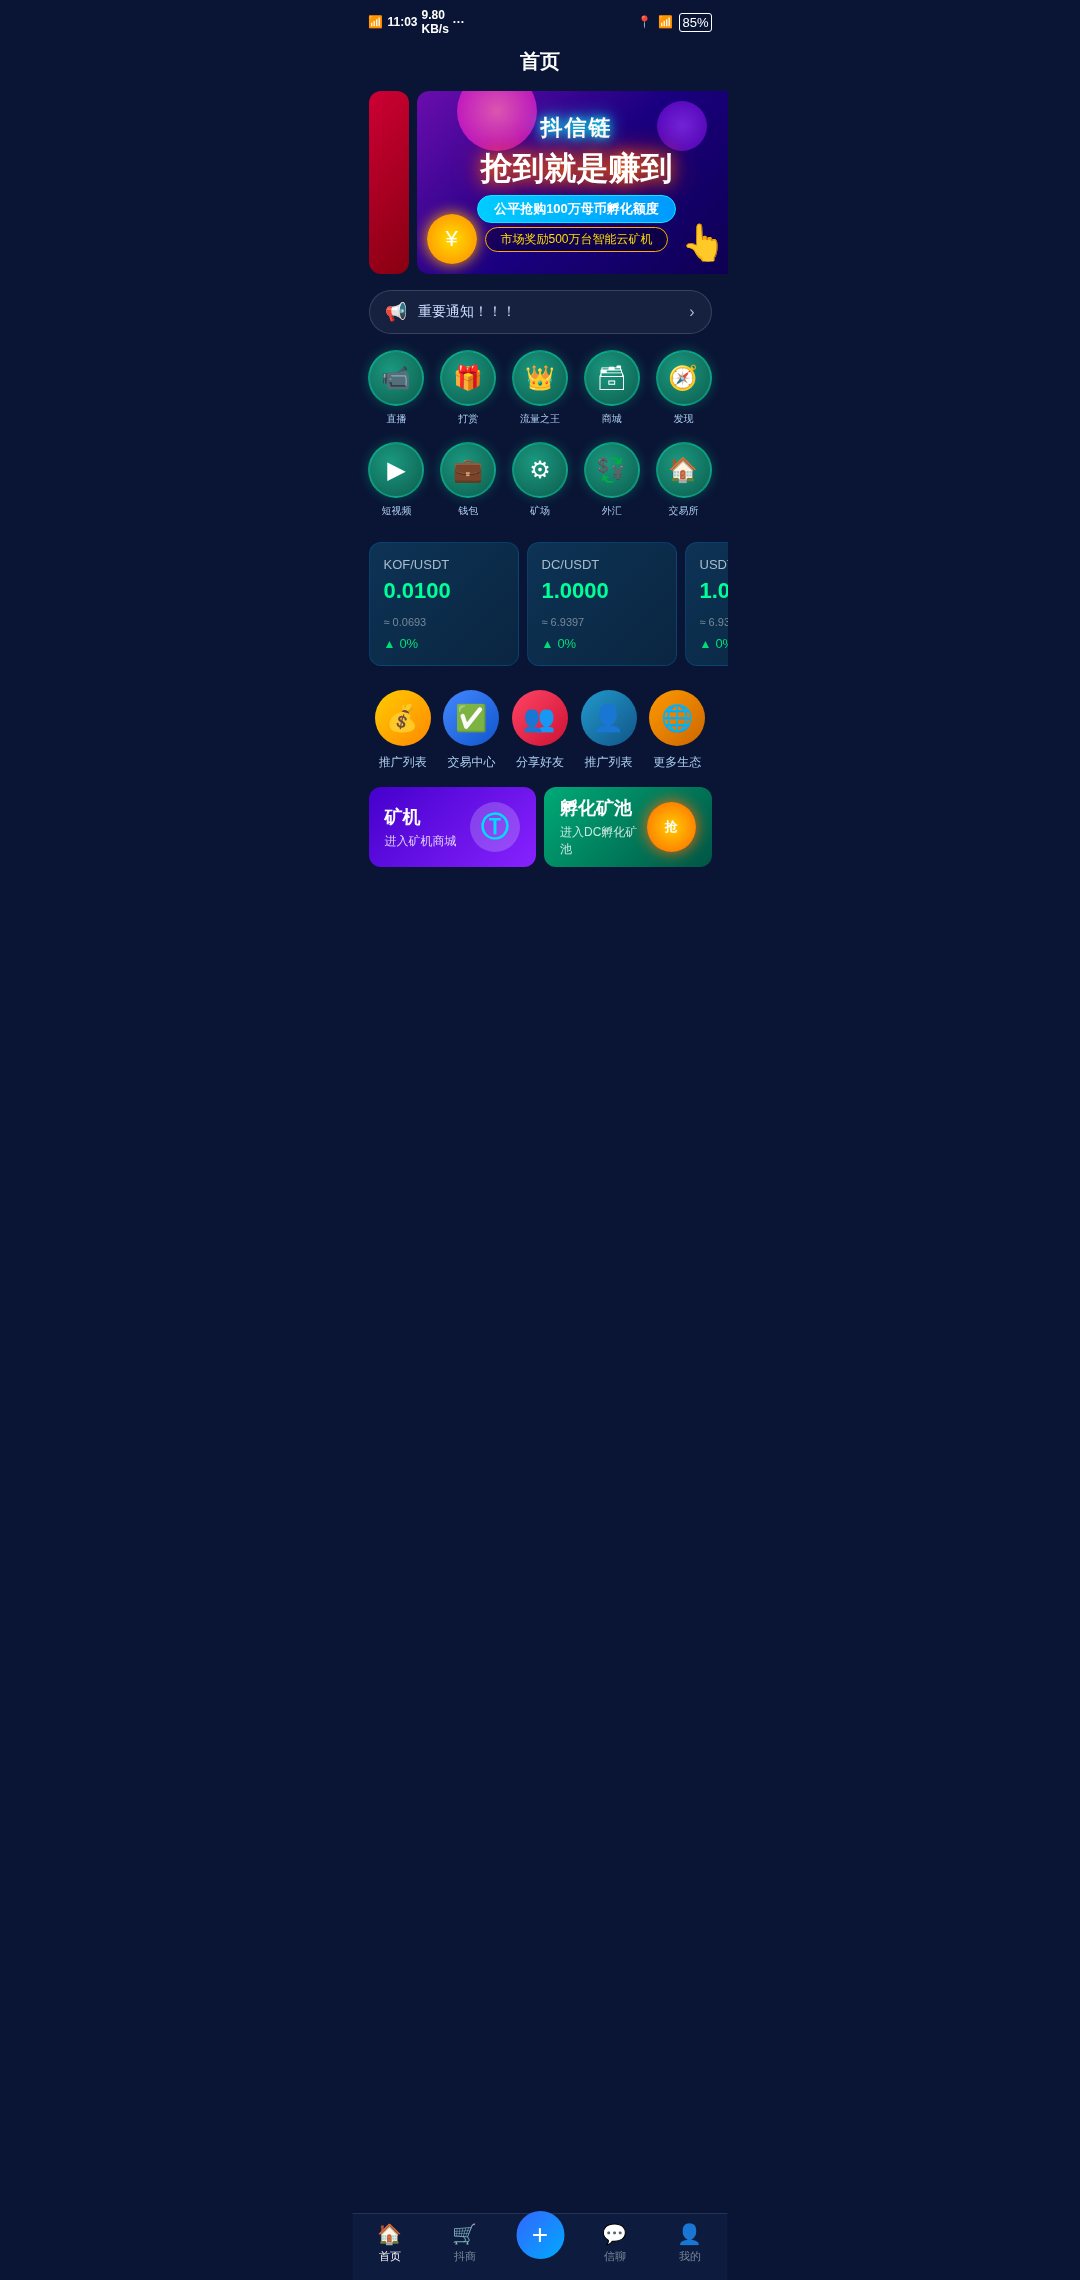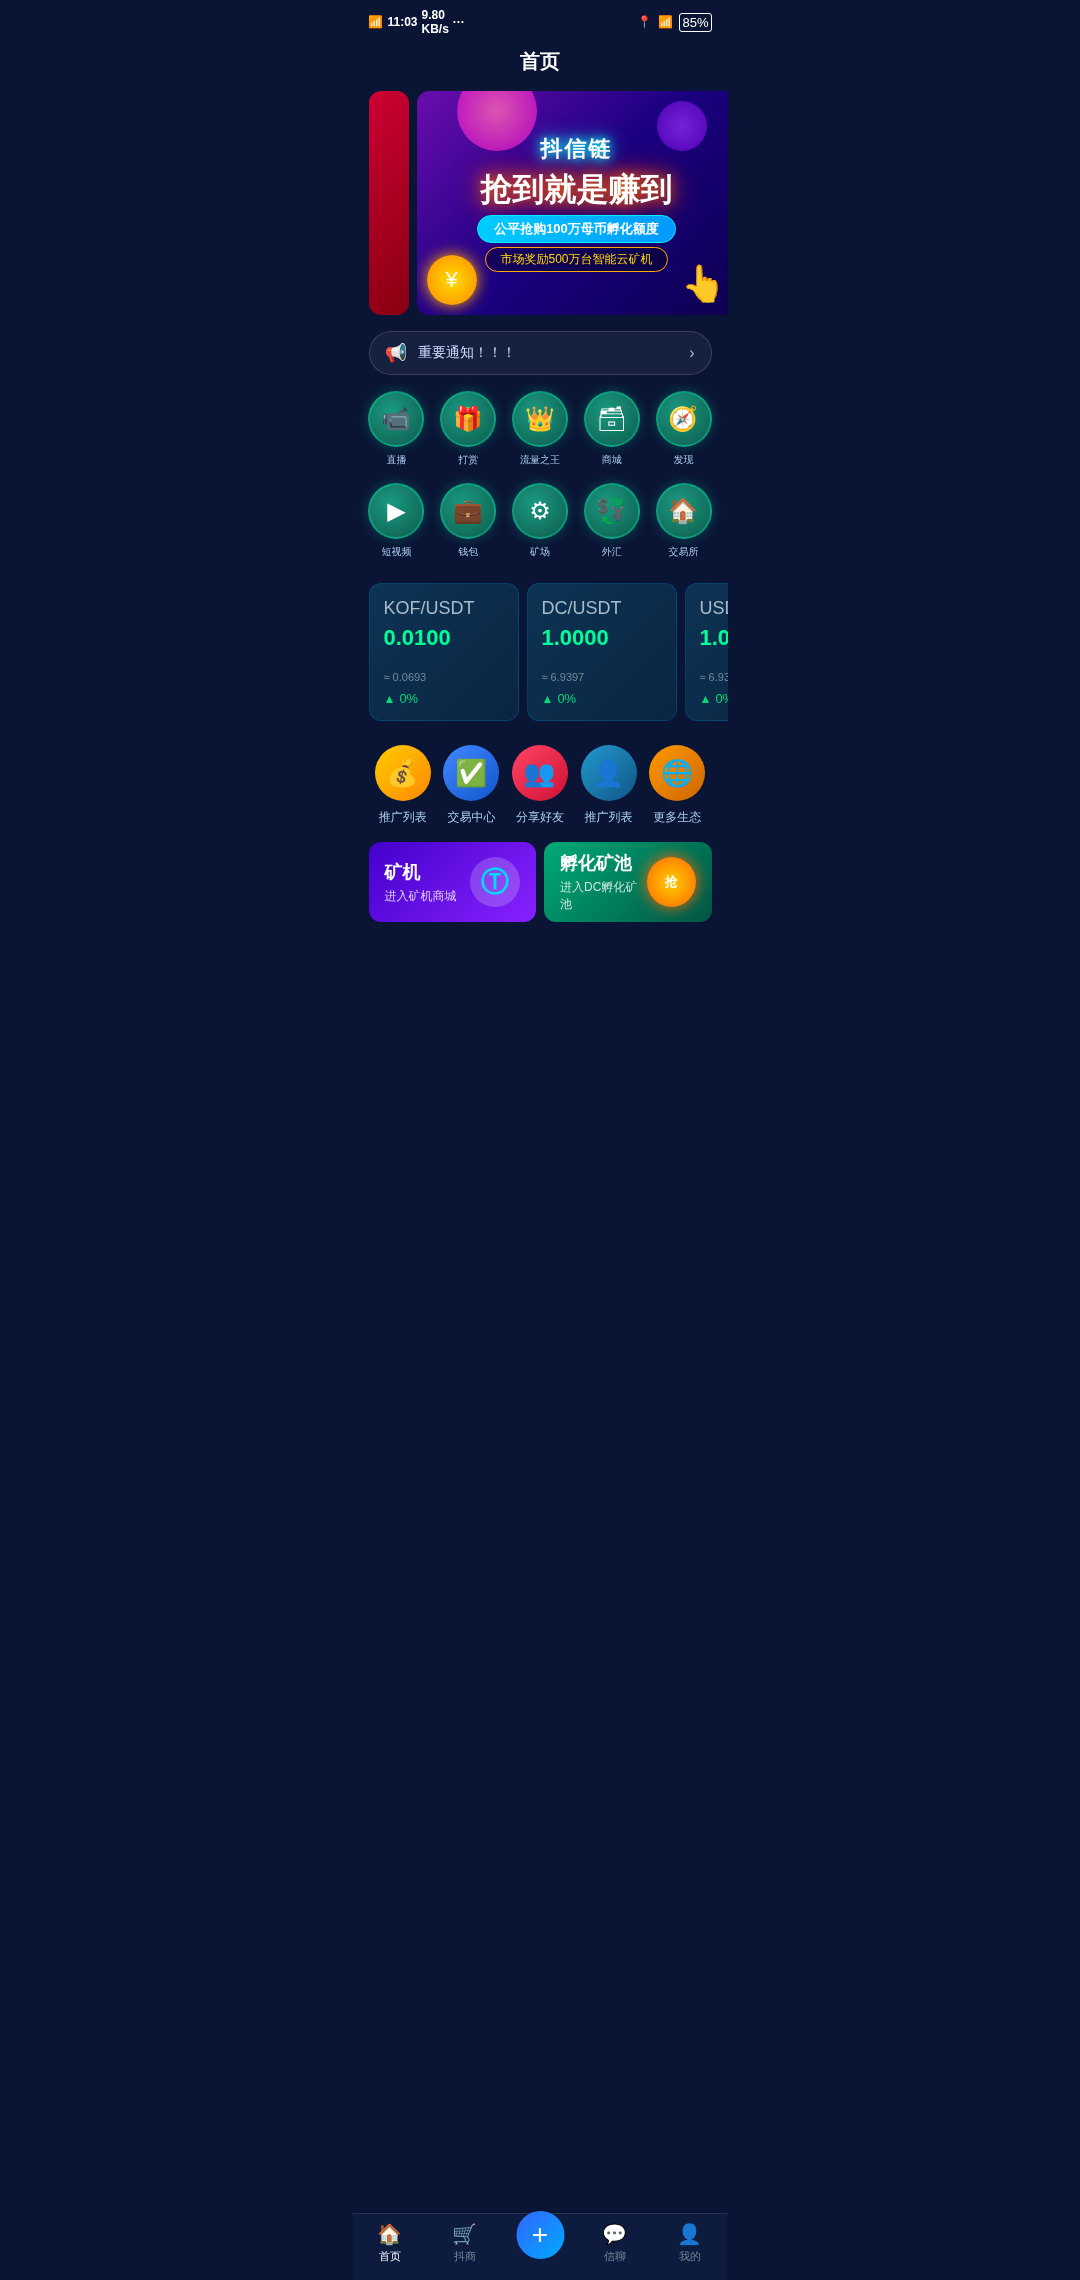--- a/index.html
+++ b/index.html
@@ -53,21 +53,21 @@
       display: flex;
       gap: 8px;
       overflow-x: auto;
       scrollbar-width: none;
       padding: 0 16px;
     }
     .banner-scroll::-webkit-scrollbar { display: none; }
     .banner-item {
       flex-shrink: 0;
       width: 320px;
-      height: 224px;
+      height: 183px;
       border-radius: 12px;
       overflow: hidden;
       position: relative;
       background: linear-gradient(135deg, #6a0dad 0%, #1a0080 50%, #0d0050 100%);
     }
     .banner-main {
       width: 100%;
       height: 100%;
       display: flex;
       flex-direction: column;
@@ -220,30 +220,30 @@
     .price-section::-webkit-scrollbar { display: none; }
     .price-card {
       flex-shrink: 0;
       width: 150px;
       background: linear-gradient(135deg, #0d3355 0%, #0a2540 100%);
       border-radius: 12px;
       padding: 14px;
       border: 1px solid rgba(0,150,255,0.2);
     }
     .price-pair {
-      font-size: 18px;
+      font-size: 13px;
       color: #aabbcc;
       margin-bottom: 6px;
       font-weight: 500;
     }
     .price-value {
       font-size: 22px;
       font-weight: 700;
       color: #00ff99;
-      margin-bottom: 20px;
+      margin-bottom: 12px;
     }
     .price-approx {
       font-size: 11px;
       color: #778899;
       margin-bottom: 8px;
     }
     .price-change {
       display: flex;
       align-items: center;
       gap: 4px;

